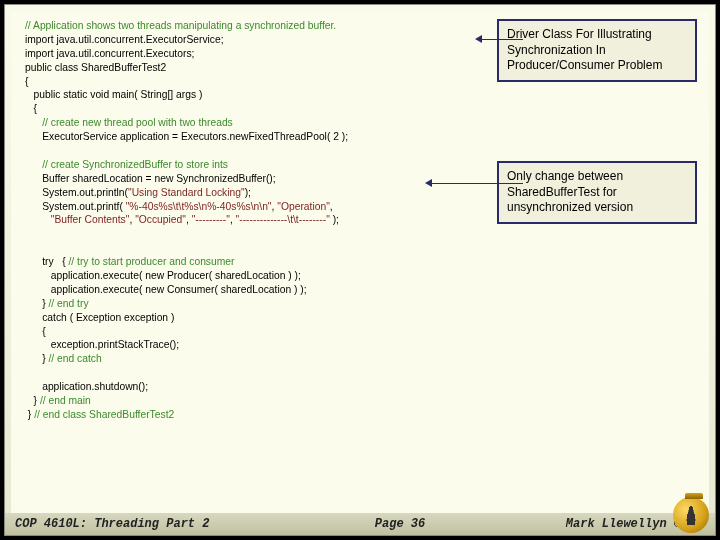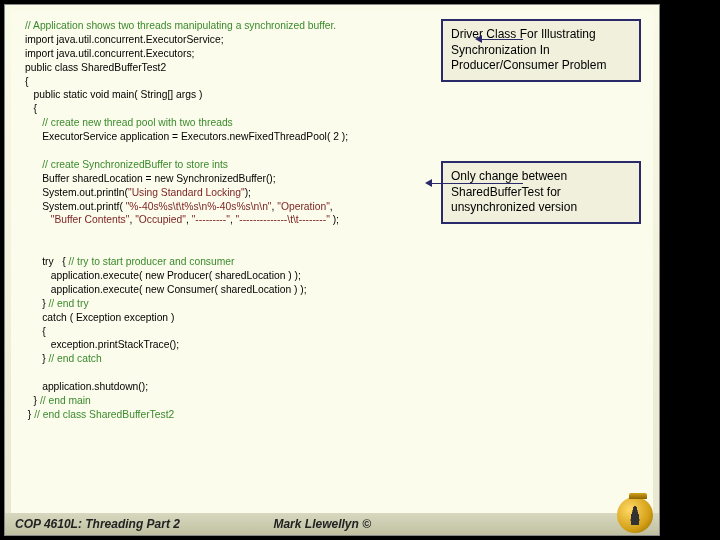--- a/index.html
+++ b/index.html
@@ -1,31 +1,31 @@
 <!DOCTYPE html>
 <html><head>
 <meta charset="utf-8">
 <style>
   *{margin:0;padding:0;box-sizing:border-box}
   body{width:720px;height:540px;background:#000;font-family:Arial,sans-serif;position:relative;overflow:hidden}
-  .slide{position:absolute;top:4px;left:4px;width:656px;height:532px;background:linear-gradient(#fafae8,#e8e8d0);border:1px solid #888}
+  .slide{position:absolute;top:4px;left:4px;width:712px;height:532px;background:linear-gradient(#fafae8,#e8e8d0);border:1px solid #888}
   .inner{position:absolute;top:6px;left:6px;right:6px;bottom:22px;background:#fcfcec}
   .code{position:absolute;top:8px;left:14px;right:14px;font-family:Arial,sans-serif;font-size:10.3px;line-height:1.35;color:#000;white-space:pre}
   .cm{color:#3a8a2c}
   .str{color:#7a1f1f}
   .box{position:absolute;border:2px solid #2a2a6a;background:#f0f0dc;padding:6px 8px;font-size:12px;line-height:1.3;font-family:Arial,sans-serif}
   .box1{top:8px;right:12px;width:200px}
   .box2{top:150px;right:12px;width:200px}
   .arrow-line{position:absolute;border-top:1.5px solid #2a2a6a}
   .a1{top:28px;left:470px;width:42px}
   .a2{top:172px;left:420px;width:92px}
   .arrow-head{position:absolute;width:0;height:0;border-top:4px solid transparent;border-bottom:4px solid transparent;border-right:7px solid #2a2a6a}
   .ah1{top:24px;left:464px}
   .ah2{top:168px;left:414px}
-  .footer{position:absolute;bottom:0;left:0;right:0;height:22px;background:linear-gradient(#d8d8c0,#c0c0a0);display:flex;align-items:center;font-family:Liberation Sans, sans-serif;font-size:12px;font-style:italic;font-weight:bold;color:#222}
+  .footer{position:absolute;bottom:0;left:0;right:0;height:22px;background:linear-gradient(#d8d8c0,#c0c0a0);display:flex;align-items:center;font-family:Liberation Mono, monospace;font-size:12px;font-style:italic;font-weight:bold;color:#222}
   .f-left{flex:0 0 240px;padding-left:10px}
   .f-mid{flex:1;text-align:center}
   .f-right{flex:0 0 160px;text-align:right;padding-right:34px}
   .logo{position:absolute;right:6px;bottom:2px;width:36px;height:36px;border-radius:50%;background:radial-gradient(circle at 35% 35%,#ffd966,#d4a017 60%,#8a6500);display:flex;align-items:center;justify-content:center}
   .peg{width:14px;height:20px;background:radial-gradient(ellipse at 50% 30%,#333 25%,transparent 26%),radial-gradient(ellipse at 50% 75%,#333 45%,transparent 46%)}
   .tab{position:absolute;top:-4px;left:12px;width:18px;height:6px;background:linear-gradient(#d4a017,#8a6500);border-radius:2px 2px 0 0}
 </style>
 </head>
 <body>
 
@@ -64,19 +64,20 @@
     <div class="box box1">Driver Class For Illustrating Synchronization In Producer/Consumer Problem</div>
     <div class="box box2">Only change between SharedBufferTest for unsynchronized version</div>
     <div class="arrow-line a1"></div>
     <div class="arrow-head ah1"></div>
     <div class="arrow-line a2"></div>
     <div class="arrow-head ah2"></div>
   </div>
 
   <div class="footer">
     <div class="f-left">COP 4610L: Threading Part 2</div>
+    <div class="f-mid">Page 36</div>
     <div class="f-right">Mark Llewellyn ©</div>
   </div>
   <div class="logo">
     <div class="tab"></div>
     <div class="peg"></div>
   </div>
 </div>
 
 </body></html>

